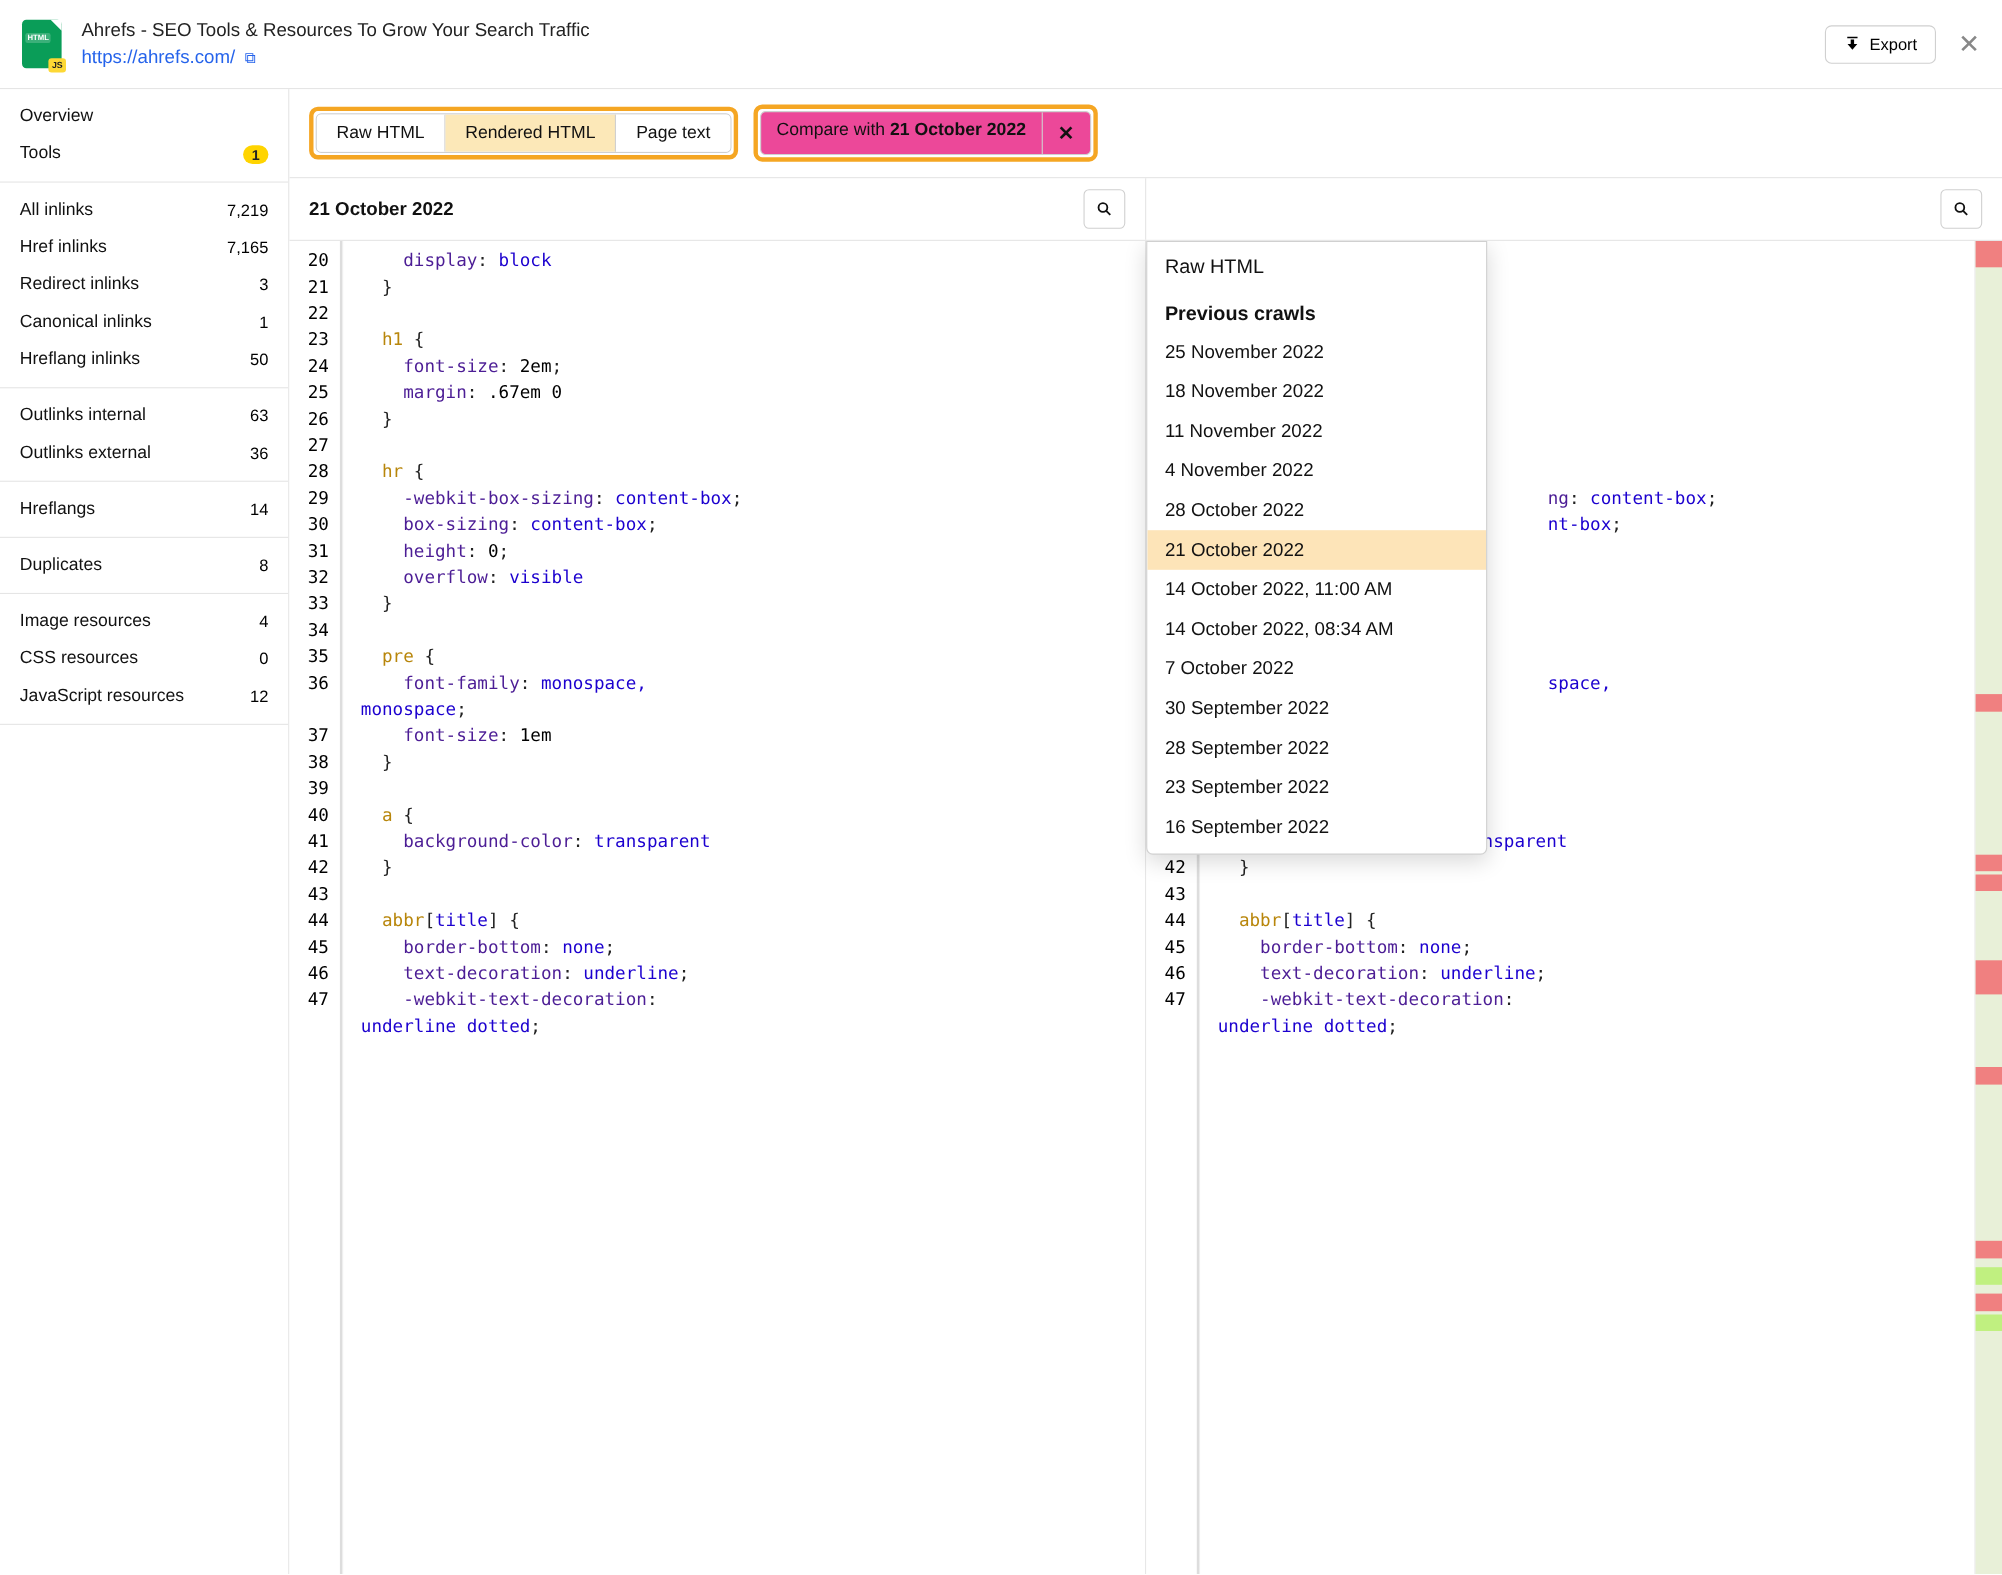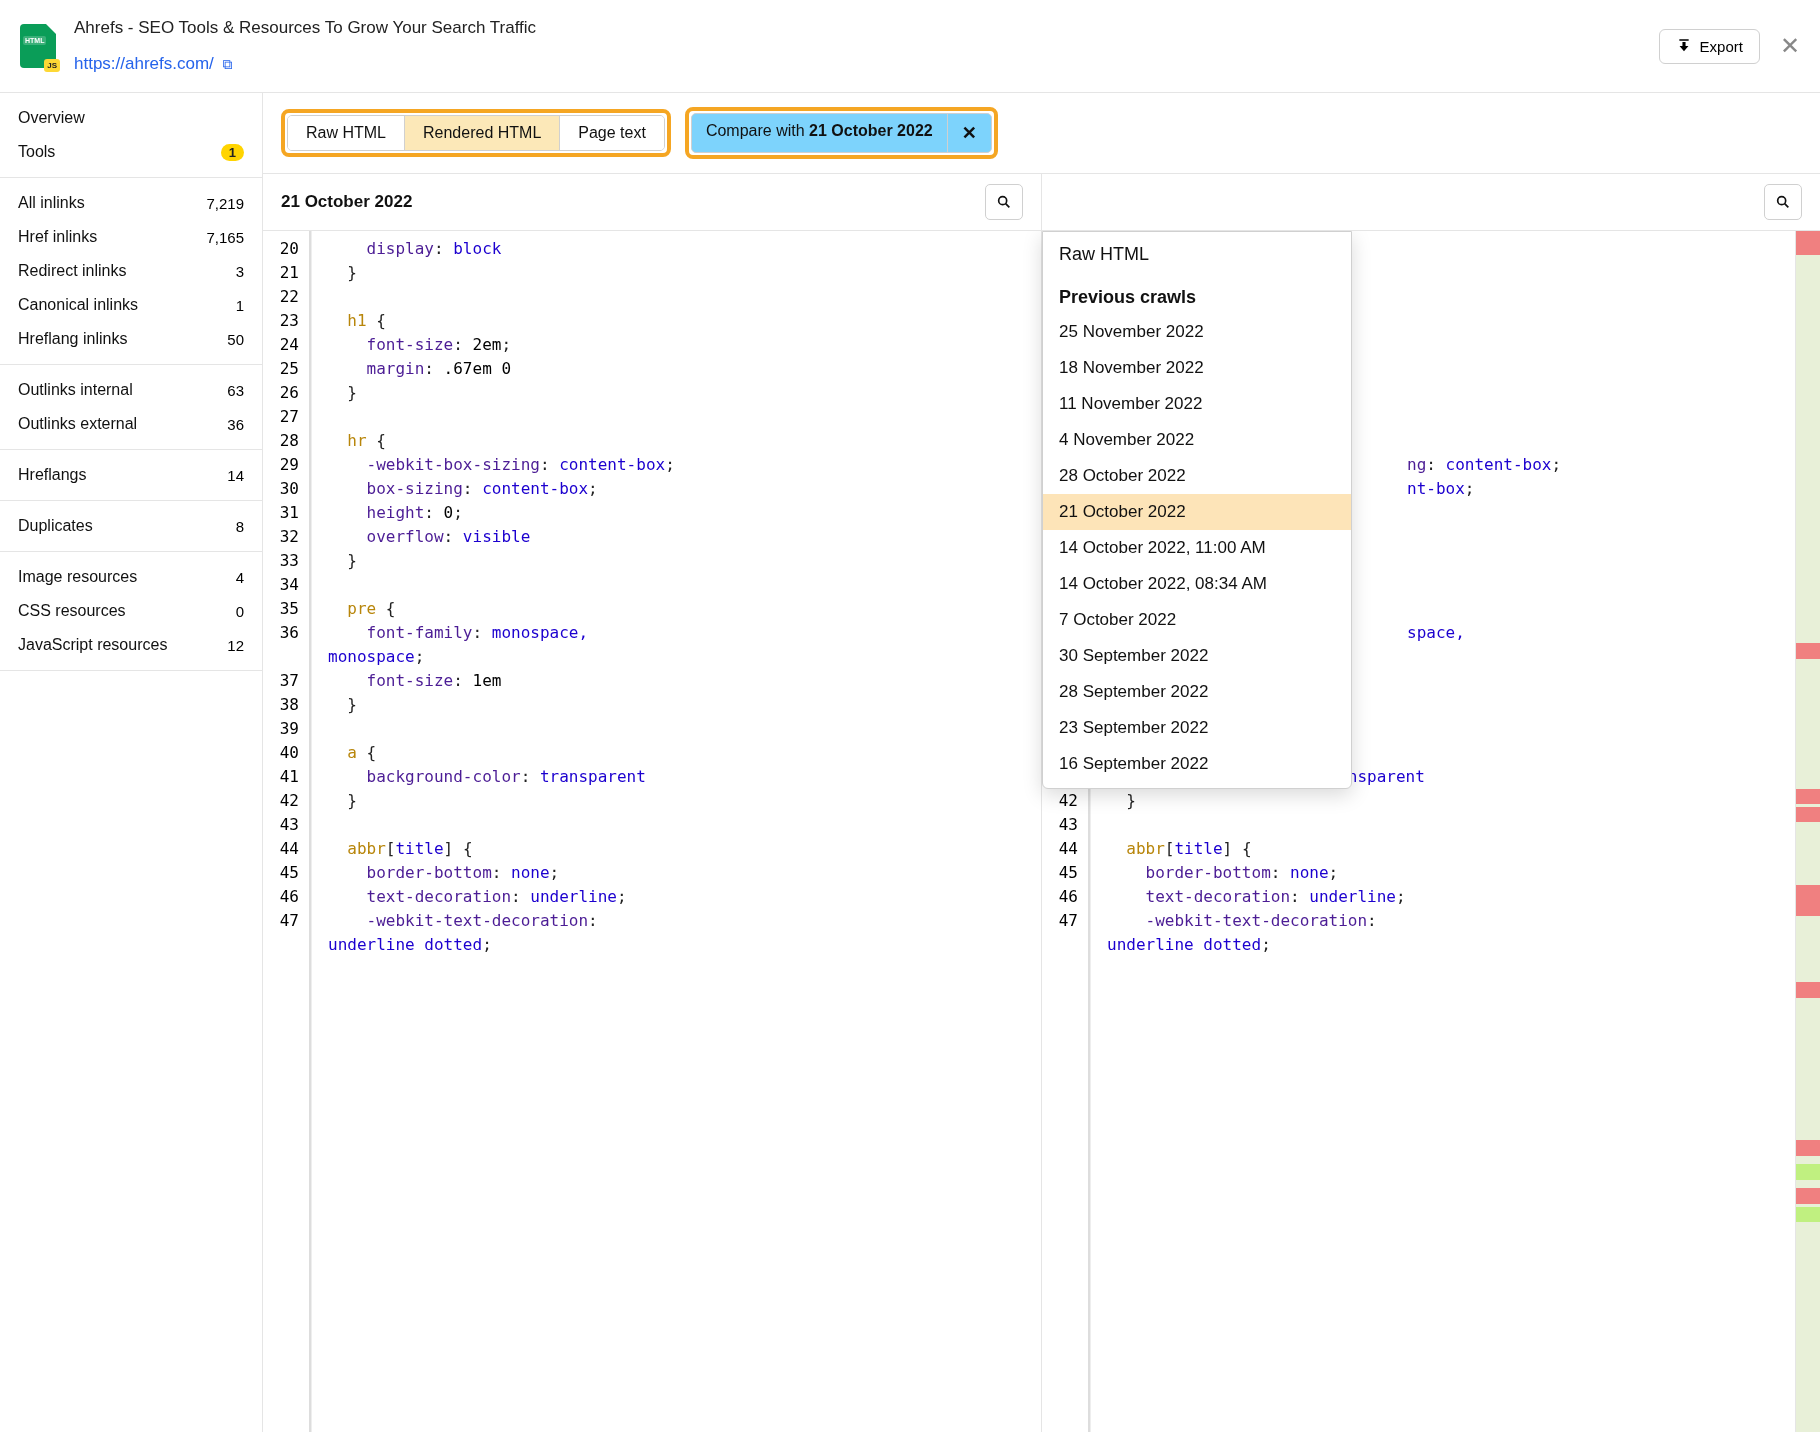--- a/index.html
+++ b/index.html
@@ -4,21 +4,21 @@
 <style>
 * { box-sizing: border-box; margin: 0; padding: 0; }
 body { font-family: -apple-system, BlinkMacSystemFont, "Segoe UI", Helvetica, Arial, sans-serif; font-size: 14px; color: #111; background: #fff; }
 
 .header { display: flex; align-items: center; padding: 18px 20px; border-bottom: 1px solid #e5e5e5; }
 .file-icon { width: 36px; height: 44px; background: #0a9d58; border-radius: 4px; position: relative; margin-right: 18px; }
 .file-icon::before { content: "HTML"; position: absolute; top: 12px; left: 3px; font-size: 7px; font-weight: bold; color: #fff; background: #fff3; padding: 1px 2px; border-radius: 2px; }
 .file-icon::after { content: "JS"; position: absolute; bottom: -4px; right: -4px; font-size: 8px; font-weight: bold; background: #fdd835; color: #222; padding: 2px 3px; border-radius: 3px; }
 .file-icon .fold { position: absolute; top: 0; right: 0; border-style: solid; border-width: 0 10px 10px 0; border-color: transparent #fff transparent transparent; }
 .header-text { flex: 1; }
-.page-title { font-size: 17px; color: #222; margin-bottom: 16px; }
+.page-title { font-size: 17px; color: #222; margin-bottom: 4px; }
 .page-url { font-size: 17px; color: #2563eb; }
 .page-url .ext-icon { font-size: 14px; margin-left: 4px; }
 .header-actions { display: flex; align-items: center; gap: 20px; }
 .export-btn { display: flex; align-items: center; gap: 8px; padding: 8px 16px; border: 1px solid #d0d0d0; border-radius: 6px; background: #fff; font-size: 15px; cursor: pointer; }
 .export-btn svg { width: 16px; height: 16px; }
 .close-btn { font-size: 24px; color: #888; cursor: pointer; }
 
 .body { display: flex; height: calc(100vh - 82px); }
 
 .sidebar { width: 263px; border-right: 1px solid #e5e5e5; overflow-y: auto; }
@@ -31,21 +31,21 @@
 
 .main { flex: 1; display: flex; flex-direction: column; overflow: hidden; }
 
 .toolbar { display: flex; align-items: center; padding: 14px 18px; gap: 14px; }
 .seg-wrap { border: 4px solid #f5a623; border-radius: 8px; padding: 2px; }
 .seg { display: flex; border: 1px solid #d0d0d0; border-radius: 5px; overflow: hidden; }
 .seg .seg-btn { padding: 8px 18px; font-size: 16px; border-right: 1px solid #d0d0d0; cursor: pointer; background: #fff; }
 .seg .seg-btn:last-child { border-right: none; }
 .seg .seg-btn.sel { background: #fce8b8; }
 .compare-wrap { border: 4px solid #f5a623; border-radius: 8px; padding: 2px; display: flex; }
-.compare-inner { display: flex; border: 1px solid #d0d0d0; border-radius: 5px; overflow: hidden; background: #7dd3fc; }
+.compare-inner { display: flex; border: 1px solid #d0d0d0; border-radius: 5px; overflow: hidden; background: #ec4899; }
 .compare-label { padding: 8px 14px; font-size: 16px; border-right: 1px solid #d0d0d0; }
 .compare-label .date { font-weight: bold; }
 .compare-x { padding: 8px 14px; font-size: 18px; cursor: pointer; font-weight: bold; }
 
 .subheader { display: flex; border-top: 1px solid #e5e5e5; border-bottom: 1px solid #e5e5e5; }
 .sub-col { flex: 1; display: flex; align-items: center; padding: 10px 18px; border-right: 1px solid #e5e5e5; }
 .sub-col:last-child { border-right: none; }
 .sub-title { font-size: 17px; font-weight: bold; flex: 1; }
 .search-btn { width: 38px; height: 36px; display: flex; align-items: center; justify-content: center; border: 1px solid #d0d0d0; border-radius: 5px; cursor: pointer; background: #fff; }
 .search-btn svg { width: 16px; height: 16px; }

